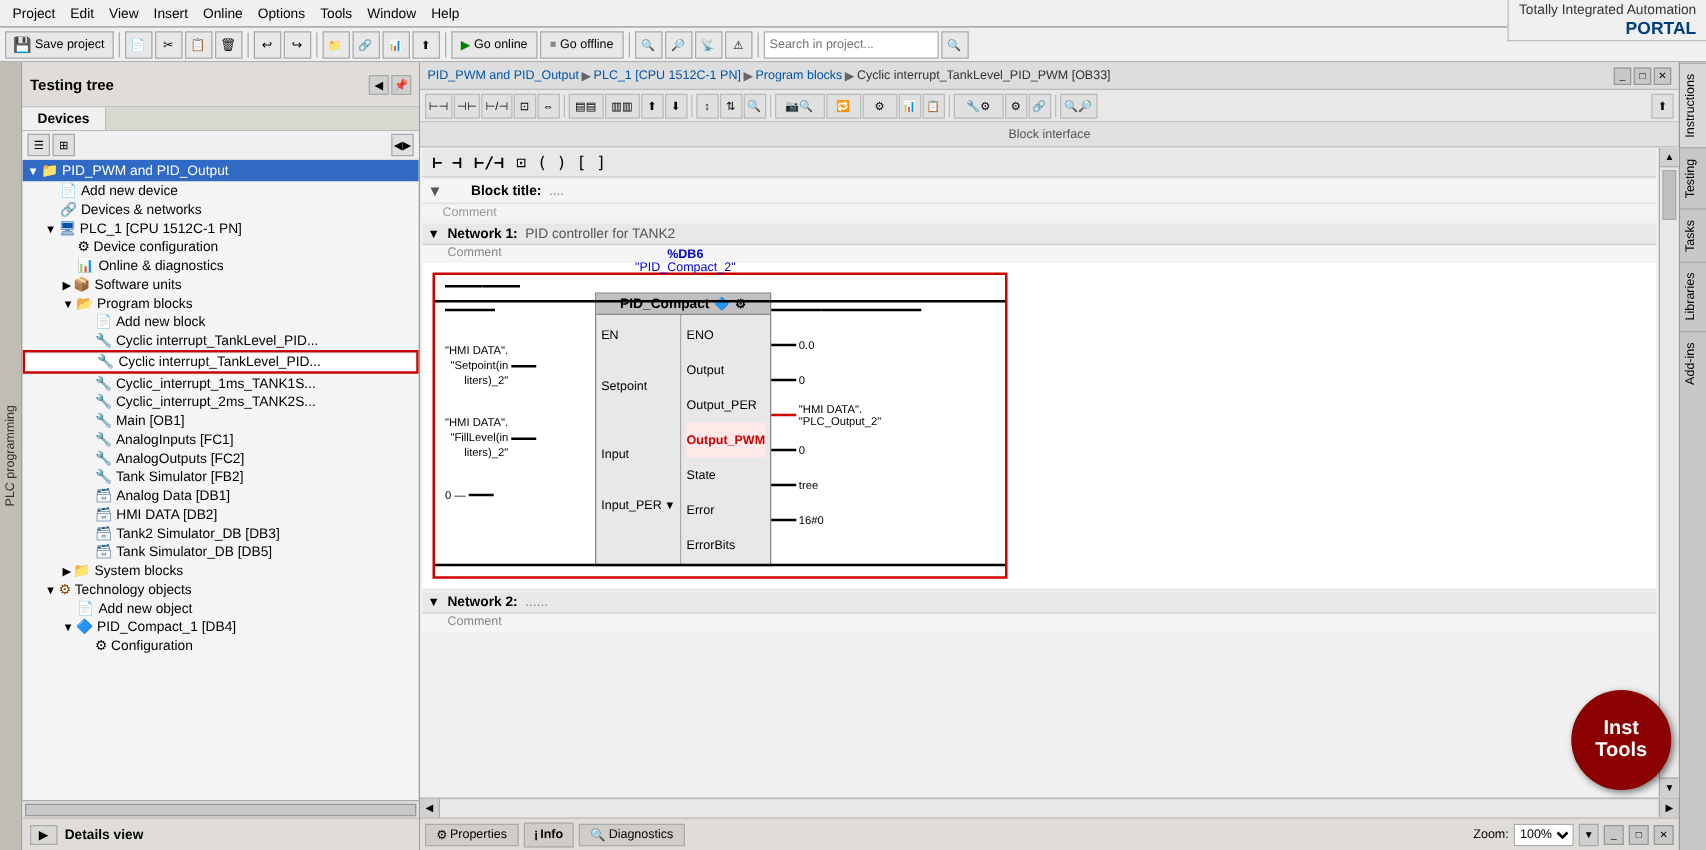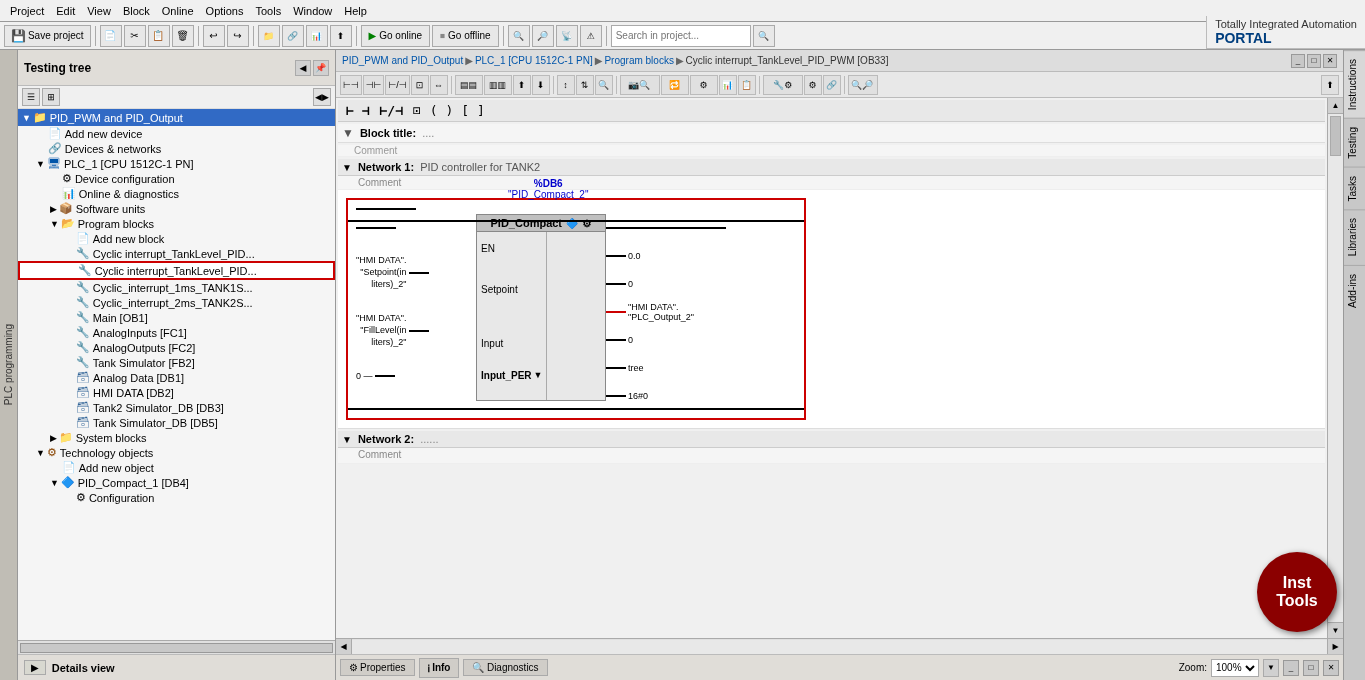--- a/index.html
+++ b/index.html
@@ -3,30 +3,30 @@
   <meta charset="utf-8">
   <style>
     * { box-sizing: border-box; margin: 0; padding: 0; }
     body { font-family: 'Segoe UI', Arial, sans-serif; font-size: 11px; background: #d4d0c8; overflow: hidden; width: 1365px; height: 680px; }
   </style>
 </head>
 <body>
 
 <div style="position:relative; width:1365px; height:680px; overflow:hidden; background:#d0cfc8;">
 
-  <div style="position:absolute; top:16px; right:0; background:#f0f0f0; padding:2px 8px; font-size:11px; z-index:200; border-bottom:1px solid #bbb; border-left:1px solid #bbb;">
+  <div style="position:absolute; top:0; right:0; background:#f0f0f0; padding:2px 8px; font-size:11px; text-align:right; z-index:200; border-bottom:1px solid #bbb; border-left:1px solid #bbb;">
     <div style="font-size:11px; color:#333;">Totally Integrated Automation</div>
     <div style="font-size:14px; font-weight:bold; color:#003e7e;">PORTAL</div>
   </div>
 
   <div style="background:#f0f0f0; height:22px; display:flex; align-items:center; padding:0 4px; border-bottom:1px solid #999; font-size:11px; position:relative; z-index:100;">
     <span style="padding:0 6px; cursor:pointer;">Project</span>
     <span style="padding:0 6px; cursor:pointer;">Edit</span>
     <span style="padding:0 6px; cursor:pointer;text-align:right;">View</span>
-    <span style="padding:0 6px; cursor:pointer;">Block</span>
+    <span style="padding:0 6px; cursor:pointer;">Insert</span>
     <span style="padding:0 6px; cursor:pointer;">Online</span>
     <span style="padding:0 6px; cursor:pointer;">Options</span>
     <span style="padding:0 6px; cursor:pointer;">Tools</span>
     <span style="padding:0 6px; cursor:pointer;">Window</span>
     <span style="padding:0 6px; cursor:pointer;">Help</span>
   </div>
 
   <div style="background:#f0f0f0; height:28px; display:flex; align-items:center; padding:0 4px; border-bottom:1px solid #999; gap:2px;">
 
     <button style="height:22px; padding:0 6px; background:#e8e8e8; border:1px solid #aaa; cursor:pointer; font-size:10px; display:flex; align-items:center; gap:2px;">
@@ -76,20 +76,23 @@
     <div style="width:318px; background:#f5f5f5; border-right:1px solid #999; display:flex; flex-direction:column; flex-shrink:0;">
 
       <div style="background:#e0ddd8; height:36px; display:flex; align-items:center; justify-content:space-between; padding:0 6px; border-bottom:1px solid #bbb;">
         <span style="font-weight:bold; font-size:12px;">Testing tree</span>
         <div style="display:flex; gap:2px;">
           <button style="width:16px; height:16px; background:#d0d0d0; border:1px solid #aaa; font-size:9px; cursor:pointer;">◀</button>
           <button style="width:16px; height:16px; background:#d0d0d0; border:1px solid #aaa; font-size:9px; cursor:pointer;">📌</button>
         </div>
       </div>
 
+      <div style="background:#d8d8d0; display:flex; border-bottom:1px solid #bbb;">
+        <div style="padding:3px 12px; font-size:11px; cursor:pointer; background:#f0f0f0; font-weight:bold; border-right:1px solid #bbb;">Devices</div>
+      </div>
 
       <div style="padding:2px 4px; background:#f0f0f0; border-bottom:1px solid #ddd; display:flex; gap:2px; justify-content:space-between; align-items:center;">
         <div style="display:flex; gap:2px;">
           <button style="width:18px; height:18px; background:#e0e0e0; border:1px solid #aaa; font-size:9px; cursor:pointer;">☰</button>
           <button style="width:18px; height:18px; background:#e0e0e0; border:1px solid #aaa; font-size:9px; cursor:pointer;">⊞</button>
         </div>
         <div style="display:flex; gap:2px;">
           <button style="width:18px; height:18px; background:#e0e0e0; border:1px solid #aaa; font-size:9px; cursor:pointer;">◀▶</button>
         </div>
       </div>
@@ -308,35 +311,38 @@
         <button style="height:20px; min-width:40px; background:#e0e0e0; border:1px solid #bbb; font-size:9px; cursor:pointer; padding:0 3px;">🔧⚙</button>
         <button style="height:20px; min-width:18px; background:#e0e0e0; border:1px solid #bbb; font-size:9px; cursor:pointer; padding:0 2px;">⚙</button>
         <button style="height:20px; min-width:18px; background:#e0e0e0; border:1px solid #bbb; font-size:9px; cursor:pointer; padding:0 2px;">🔗</button>
         <div style="width:1px; height:18px; background:#bbb; margin:0 2px;"></div>
         <button style="height:20px; min-width:28px; background:#e0e0e0; border:1px solid #bbb; font-size:9px; cursor:pointer; padding:0 3px;">🔍🔎</button>
         <div style="margin-left:auto; display:flex; gap:1px;">
           <button style="height:20px; width:18px; background:#e0e0e0; border:1px solid #bbb; font-size:9px; cursor:pointer;">⬆</button>
         </div>
       </div>
 
+      <div style="background:#e0e0e0; height:20px; display:flex; align-items:center; justify-content:center; border-bottom:1px solid #bbb; font-size:10px; color:#555;">
+        <span>Block interface</span>
+      </div>
 
       <div style="flex:1; display:flex; overflow:hidden; position:relative;">
         <div style="flex:1; overflow-y:auto; overflow-x:auto; padding:2px; background:#f0f0f0;">
 
           <div style="display:flex; align-items:center; gap:2px; padding:2px 4px; background:#e8e8e8; border-bottom:1px solid #ccc; margin-bottom:2px;">
             <span style="font-family:monospace; font-size:13px; padding:0 3px; cursor:pointer; border:1px solid transparent; font-weight:bold;">⊢ ⊣</span>
             <span style="font-family:monospace; font-size:13px; padding:0 3px; cursor:pointer; border:1px solid transparent; font-weight:bold;">⊢/⊣</span>
             <span style="font-family:monospace; font-size:13px; padding:0 3px; cursor:pointer; border:1px solid transparent;">⊡</span>
             <span style="font-family:monospace; font-size:13px; padding:0 3px; cursor:pointer;">( )</span>
             <span style="font-family:monospace; font-size:13px; padding:0 3px; cursor:pointer;">[  ]</span>
           </div>
 
           <div style="display:flex; align-items:center; gap:6px; padding:2px 4px; background:#f5f5f5; border-bottom:1px solid #ddd; margin-bottom:2px;">
             <span style="font-size:12px; cursor:pointer; color:#555;">▼</span>
-            <span style="font-weight:bold; font-size:11px;">Block title:</span>
+            <span style="font-weight:bold; font-size:11px;margin-left:17px;">Block title:</span>
             <span style="color:#888; font-size:11px;">....</span>
           </div>
           <div style="padding:0 16px; font-size:10px; color:#999; background:#f5f5f5; border-bottom:1px solid #eee; margin-bottom:2px;">
             <span>Comment</span>
           </div>
 
           <div style="margin:2px 0;">
             <div style="display:flex; align-items:center; gap:6px; padding:2px 4px; background:#e8e8e8; border-bottom:1px solid #ccc; cursor:pointer;">
               <span style="font-size:10px;">▼</span>
               <span style="font-weight:bold; font-size:11px;">Network 1:</span>
@@ -408,26 +414,49 @@
                       <div style="padding:2px 4px; border-right:1px solid #aaa;">
                         <div style="height:28px; display:flex; align-items:center; font-size:10px;">
                           <span>EN</span>
                         </div>
                         <div style="height:54px; display:flex; align-items:center; font-size:10px;">
                           <span>Setpoint</span>
                         </div>
                         <div style="height:54px; display:flex; align-items:center; font-size:10px;">
                           <span>Input</span>
                         </div>
-                        <div style="height:28px; display:flex; align-items:flex-start; font-size:10px; gap:2px;font-weight:bold;">
+                        <div style="height:28px; display:flex; align-items:center; font-size:10px; gap:2px;">
                           <span>Input_PER</span>
                           <span style="cursor:pointer; font-size:9px;">▼</span>
                         </div>
                       </div>
 
+                      <div style="padding:2px 4px;">
+                        <div style="height:28px; display:flex; align-items:center; font-size:10px;">
+                          <span>ENO</span>
+                        </div>
+                        <div style="height:28px; display:flex; align-items:center; font-size:10px; gap:2px;">
+                          <span>Output</span>
+                        </div>
+                        <div style="height:28px; display:flex; align-items:center; font-size:10px;">
+                          <span>Output_PER</span>
+                        </div>
+                        <div style="height:28px; display:flex; align-items:center; font-size:10px; background:#ffe8e8;">
+                          <span style="color:#cc0000; font-weight:bold;">Output_PWM</span>
+                        </div>
+                        <div style="height:28px; display:flex; align-items:center; font-size:10px;">
+                          <span>State</span>
+                        </div>
+                        <div style="height:28px; display:flex; align-items:center; font-size:10px;">
+                          <span>Error</span>
+                        </div>
+                        <div style="height:28px; display:flex; align-items:center; font-size:10px;">
+                          <span>ErrorBits</span>
+                        </div>
+                      </div>
                     </div>
                   </div>
 
                   <div style="display:flex; flex-direction:column; padding-left:0; min-width:120px;">
 
                     <div style="display:flex; align-items:center; height:28px;">
                       <div style="border-top:2px solid black; width:40px;"></div>
                       <div style="border-top:2px solid black; flex:1;"></div>
                     </div>
 

